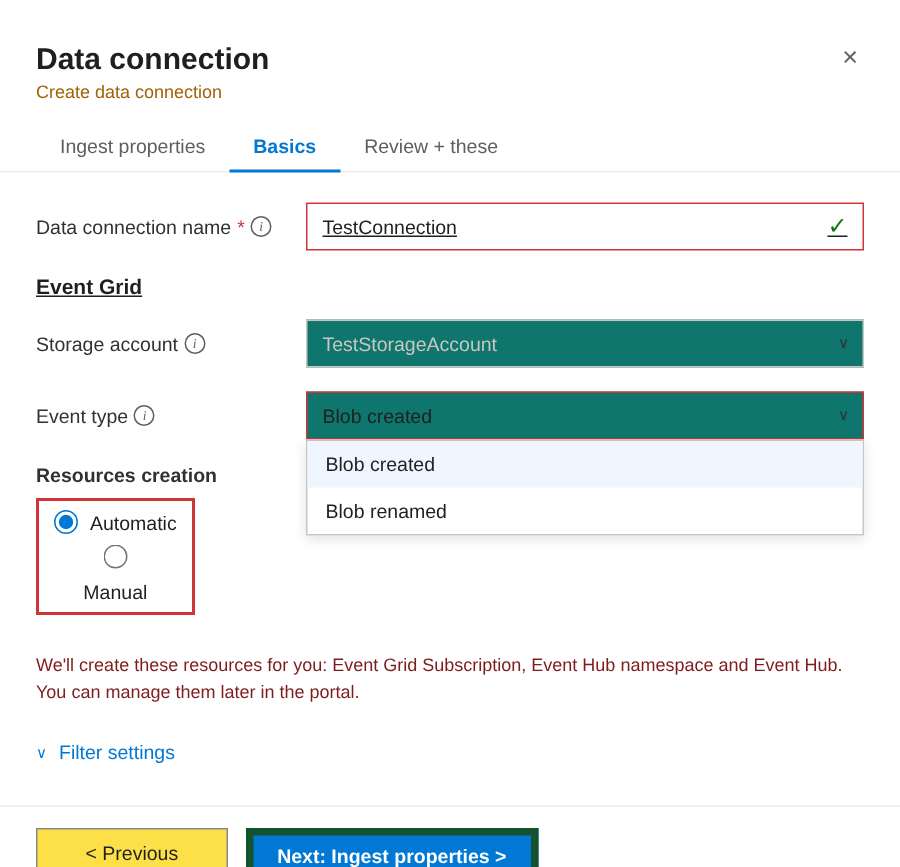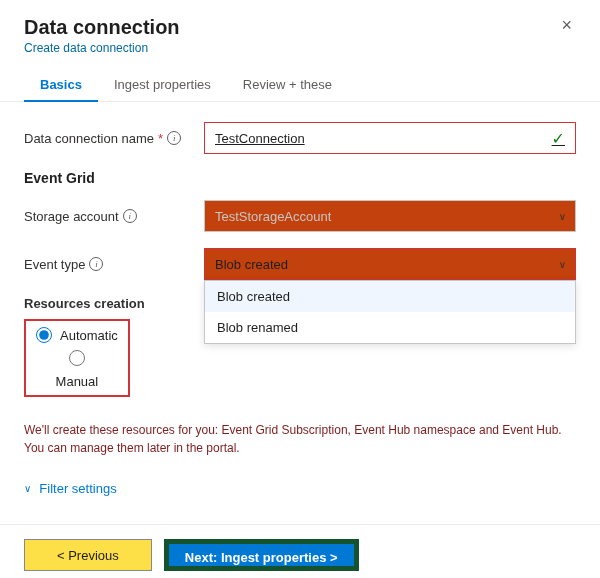--- a/index.html
+++ b/index.html
@@ -15,33 +15,33 @@
     .dialog {
       background: #fff;
       width: 600px;
       min-height: 578px;
       box-shadow: 0 2px 12px rgba(0,0,0,0.18);
       display: flex;
       flex-direction: column;
       position: relative;
     }
     .dialog-header {
-      padding: 16px 24px 0 24px;
+      padding: 29px 24px 0 24px;
       display: flex;
       justify-content: space-between;
       align-items: flex-start;
     }
     .dialog-title {
       font-size: 20px;
       font-weight: 600;
       color: #1f1f1f;
     }
     .dialog-subtitle {
       font-size: 12px;
-      color: #0369a1;
+      color: #a16207;
       margin-top: 2px;
     }
     .close-btn {
       background: none;
       border: none;
       cursor: pointer;
       font-size: 18px;
       color: #605e5c;
       padding: 0 4px;
       line-height: 1;
@@ -121,32 +121,33 @@
     .check-icon {
       color: #107c10;
       font-size: 16px;
     }
     .section-title {
       font-size: 14px;
       font-weight: 700;
       color: #1f1f1f;
       margin-bottom: 14px;
       margin-top: 4px;
+      text-decoration: underline;
     }
     .select-wrapper {
       flex: 1;
       position: relative;
     }
     .form-select {
       width: 100%;
       border: 1px solid #c8c6c4;
       padding: 5px 32px 5px 10px;
       font-size: 13px;
       color: #c8c6c4;
-      background: #c2410c;
+      background: #0f766e;
       height: 32px;
       appearance: none;
       cursor: pointer;
     }
     .form-select.has-value {
       color: #1f1f1f;
       border: 1px solid #d13438;
     }
     .select-chevron {
       position: absolute;
@@ -265,22 +266,22 @@
 
   <div class="dialog-header">
     <div>
       <div class="dialog-title">Data connection</div>
       <div class="dialog-subtitle">Create data connection</div>
     </div>
     <button class="close-btn">×</button>
   </div>
 
   <div class="tabs">
+    <div class="tab">Ingest properties</div>
     <div class="tab active">Basics</div>
-    <div class="tab">Ingest properties</div>
     <div class="tab">Review + these</div>
   </div>
 
   <div class="dialog-body">
 
     <div class="form-row">
       <div class="form-label">
         <span>Data connection name</span>
         <span class="required-star">*</span>
         <span class="info-icon">i</span>

